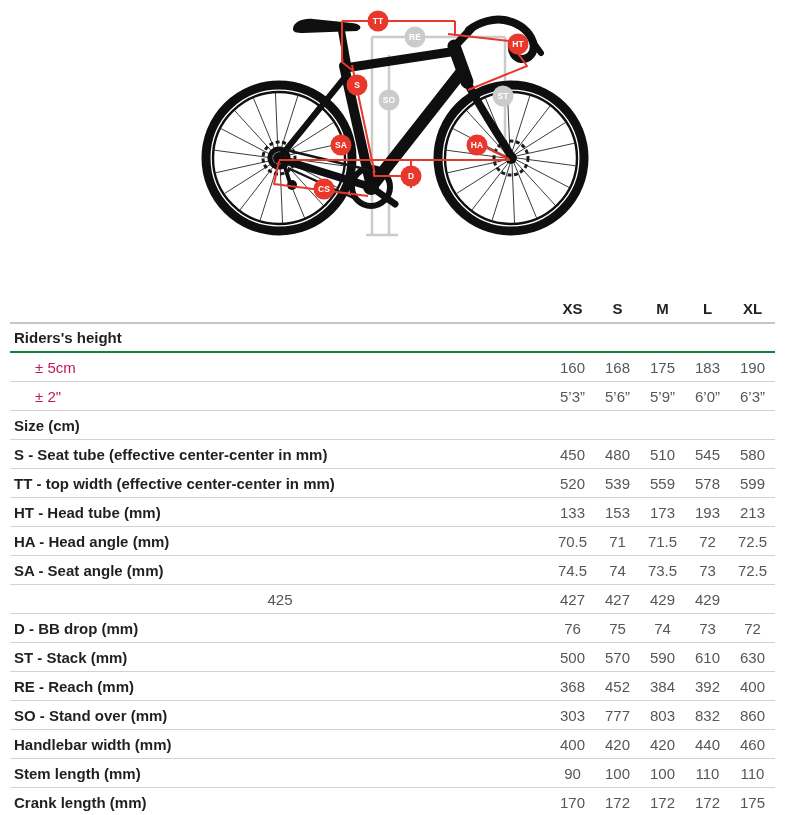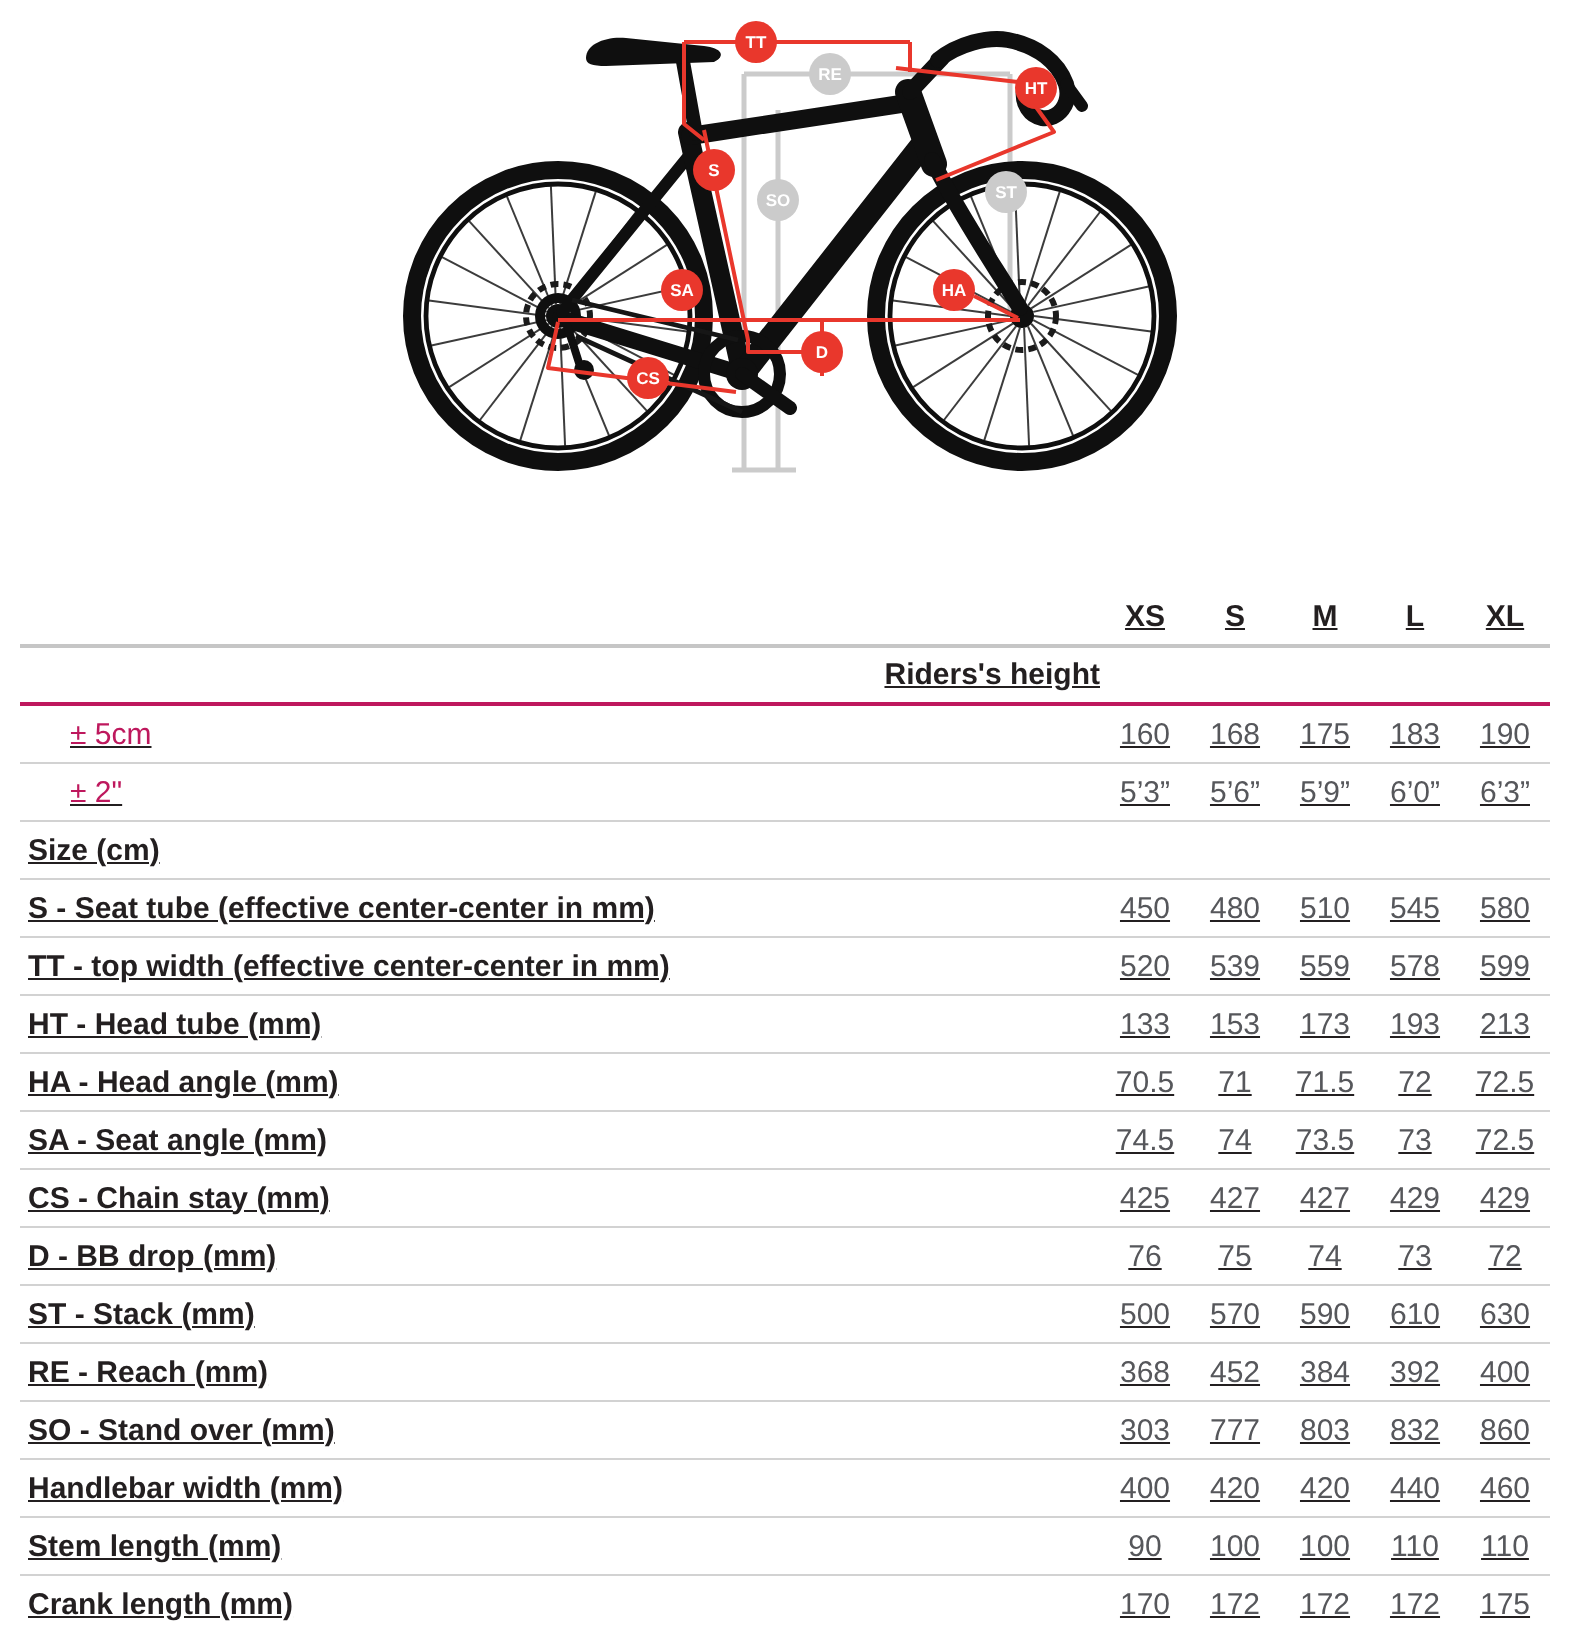--- a/index.html
+++ b/index.html
@@ -16,24 +16,23 @@
     width:765px;
     font-size:15px;
   }
   .row{
     display:grid;
     grid-template-columns:1fr 45px 45px 45px 45px 45px;
     height:29px;
     align-items:center;
     border-bottom:1px solid #d2d2d2;
     box-sizing:border-box;
-    text-decoration:underline;
   }
   .row--header{border-bottom:2px solid #c6c6c6;font-weight:bold;}
-  .row--thick{border-bottom:2px solid #be185d;text-align:right;}
+  .row--thick{border-bottom:2px solid #15803d;}
   .label{padding-left:4px;white-space:nowrap;overflow:hidden;}
   .row--section .label,.row--data .label{font-weight:bold;color:#231f20;}
   .row--sub .label{font-weight:normal;color:#be185d;padding-left:25px;}
   .val{text-align:center;color:#56575b;}
   .row--header .val{color:#231f20;font-weight:bold;}
 </style>
 </head>
 <body>
 
 <div class="diagram-wrap">
@@ -268,21 +267,20 @@
       </div>
       <div class="row row--data">
         <div class="label">SA - Seat angle (mm)</div>
         <div class="val">74.5</div>
         <div class="val">74</div>
         <div class="val">73.5</div>
         <div class="val">73</div>
         <div class="val">72.5</div>
       </div>
       <div class="row row--data">
-        <div class="label">CS - Chain stay (mm)</div>
         <div class="val">425</div>
         <div class="val">427</div>
         <div class="val">427</div>
         <div class="val">429</div>
         <div class="val">429</div>
       </div>
       <div class="row row--data">
         <div class="label">D - BB drop (mm)</div>
         <div class="val">76</div>
         <div class="val">75</div>

